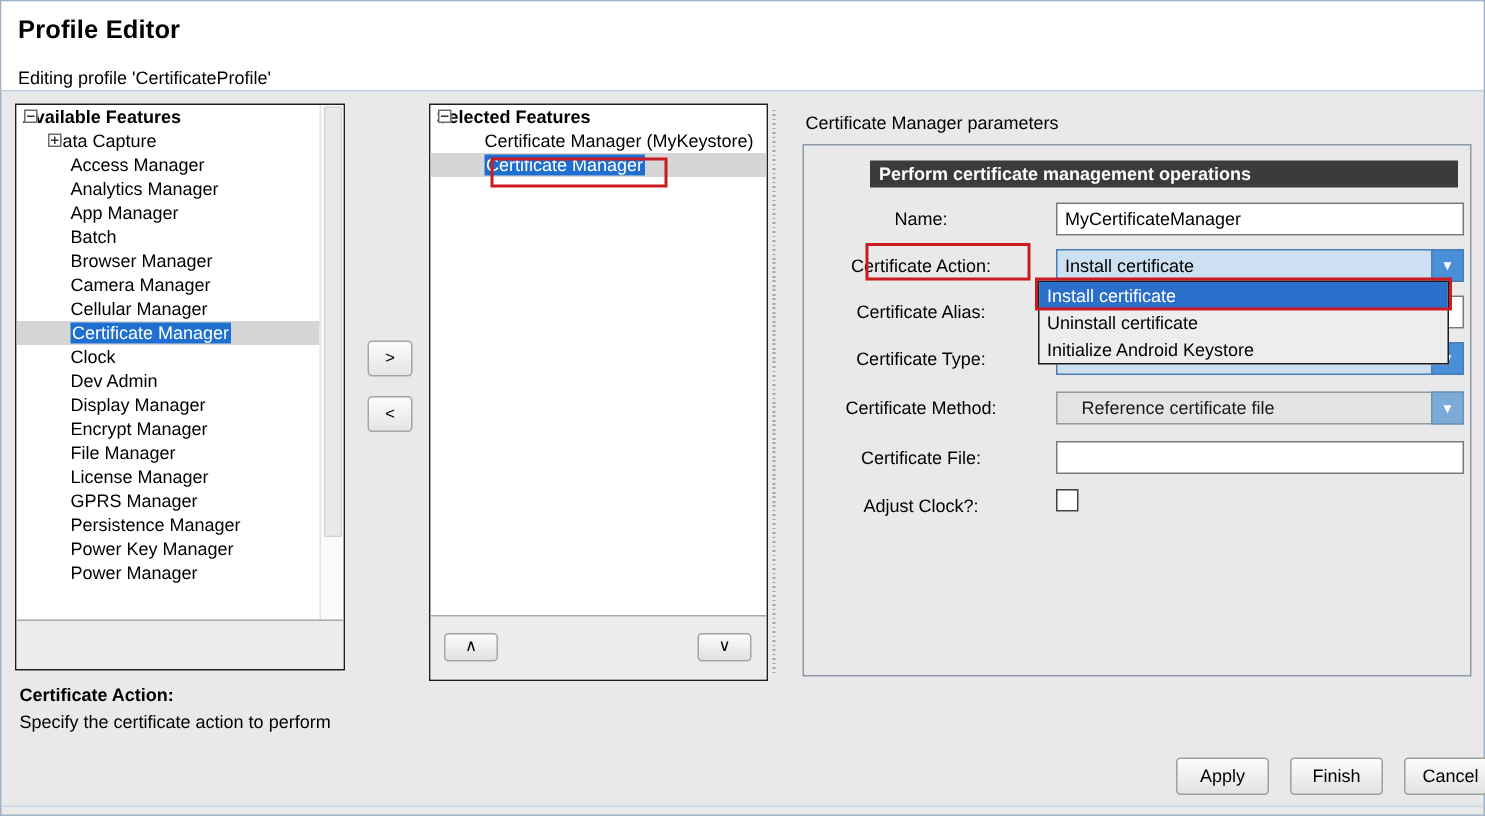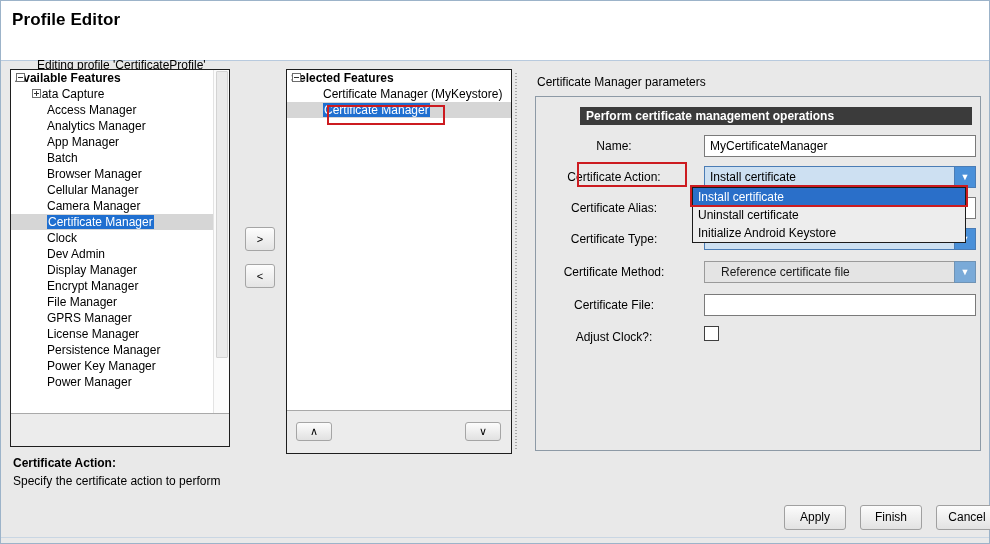--- a/index.html
+++ b/index.html
@@ -27,23 +27,22 @@
     width: 988px; height: 60px;
     background: #ffffff;
     border-bottom: 1px solid #b8cade;
   }
   .header-title {
     position: absolute; left: 11px; top: 9px;
     font-size: 17px; font-weight: bold;
     letter-spacing: .1px;
   }
   .header-sub {
-    position: absolute; left: 11px; top: 57px;
-    font-size: 12px;
-    margin-left: 25px;
+    position: absolute; left: 11px; top: 44px;
+    font-size: 12px;
   }
 
   
   .left-panel {
     position: absolute; left: 9px; top: 68px;
     width: 220px; height: 378px;
     background: #ffffff;
     border: 1px solid #1e1e1e;
     overflow: hidden;
   }
@@ -378,30 +377,30 @@
 
   <div class="left-panel">
     <div class="left-list" id="available-list">
         <div class="tree-row root"><span class="toggle-box root-box"></span><span>Available Features</span></div>
         <div class="tree-row child"><span class="toggle-box child-box plus"></span><span class="">Data Capture</span></div>
         <div class="tree-row leaf"><span class="">Access Manager</span></div>
         <div class="tree-row leaf"><span class="">Analytics Manager</span></div>
         <div class="tree-row leaf"><span class="">App Manager</span></div>
         <div class="tree-row leaf"><span class="">Batch</span></div>
         <div class="tree-row leaf"><span class="">Browser Manager</span></div>
+        <div class="tree-row leaf"><span class="">Camera Manager</span></div>
         <div class="tree-row leaf"><span class="">Cellular Manager</span></div>
-        <div class="tree-row leaf"><span class="">Camera Manager</span></div>
         <div class="tree-row leaf selected-row"><span class="sel-text">Certificate Manager</span></div>
         <div class="tree-row leaf"><span class="">Clock</span></div>
         <div class="tree-row leaf"><span class="">Dev Admin</span></div>
         <div class="tree-row leaf"><span class="">Display Manager</span></div>
         <div class="tree-row leaf"><span class="">Encrypt Manager</span></div>
         <div class="tree-row leaf"><span class="">File Manager</span></div>
+        <div class="tree-row leaf"><span class="">License Manager</span></div>
         <div class="tree-row leaf"><span class="">GPRS Manager</span></div>
-        <div class="tree-row leaf"><span class="">License Manager</span></div>
         <div class="tree-row leaf"><span class="">Persistence Manager</span></div>
         <div class="tree-row leaf"><span class="">Power Key Manager</span></div>
         <div class="tree-row leaf"><span class="">Power Manager</span></div>
       </div>
     <div class="vscroll">
       <div class="thumb"></div>
     </div>
     <div class="left-foot"></div>
   </div>
 

